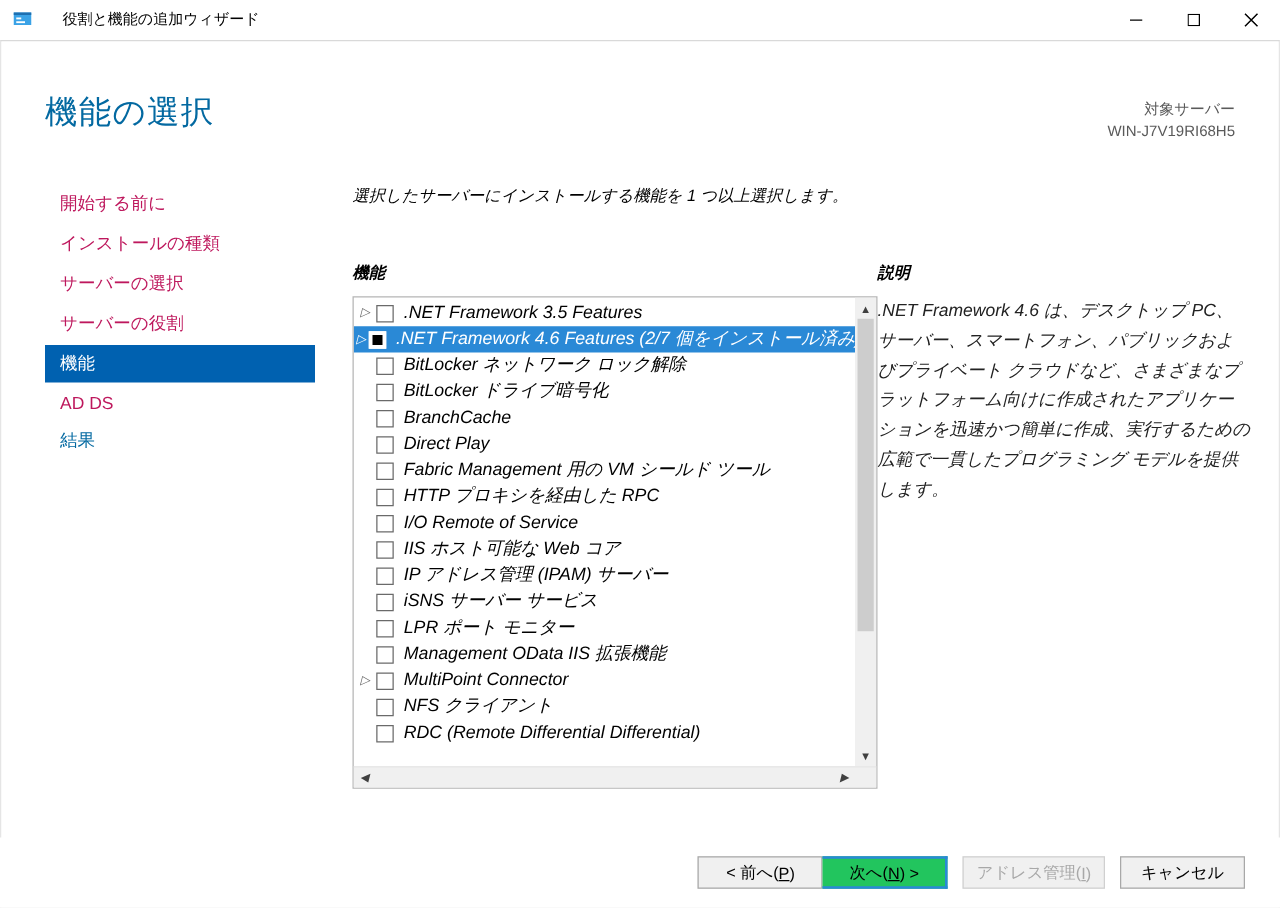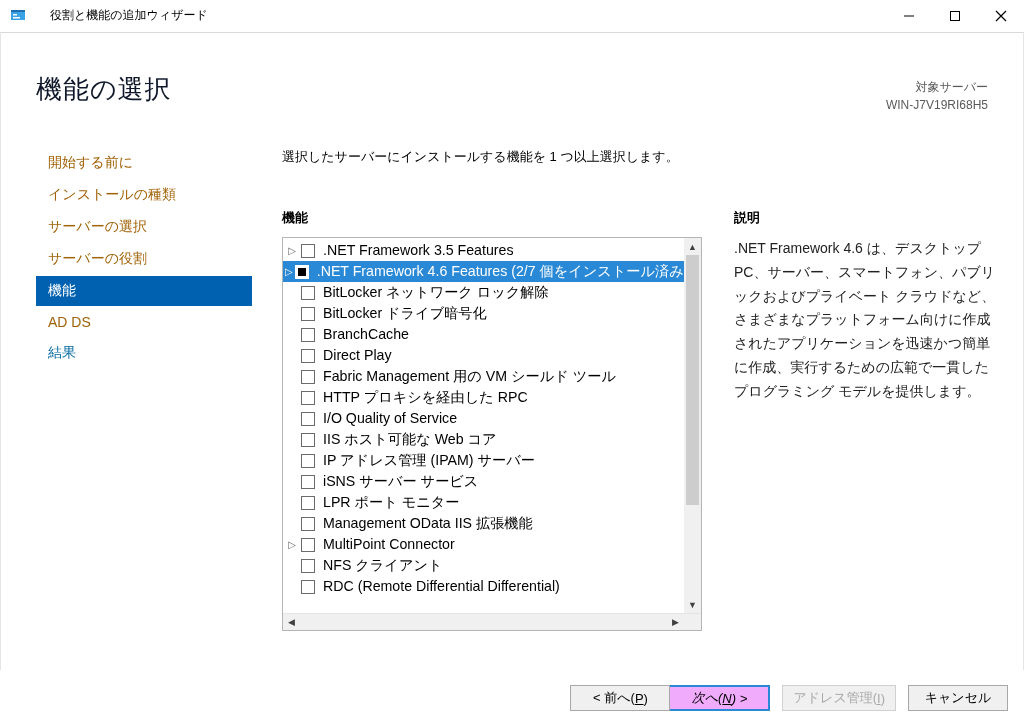--- a/index.html
+++ b/index.html
@@ -52,21 +52,21 @@
   .header-row {
     position: absolute;
     top: 48px; left: 0; right: 0;
     display: flex;
     align-items: flex-start;
     padding: 24px 36px 0 36px;
   }
   .page-title {
     font-size: 26px;
     font-weight: 300;
-    color: #0f172a;
+    color: #0369a1;
     letter-spacing: 1px;
   }
   .target-block {
     margin-left: auto;
     text-align: right;
     font-size: 12px;
     color: #5a5a5a;
     padding-top: 6px;
     line-height: 1.5;
   }
@@ -74,39 +74,39 @@
   
   .left-nav {
     position: absolute;
     top: 148px;
     left: 36px;
     width: 216px;
   }
   .left-nav .step {
     padding: 6px 12px;
     font-size: 14px;
-    color: #a16207;
+    color: #be185d;
     margin-bottom: 2px;
   }
   .left-nav .step.current {
     background: #0061b0;
     color: #fff;
   }
   .left-nav .step.disabled { color: #0369a1; }
 
   
   .main {
     position: absolute;
     top: 148px;
     left: 282px;
     right: 24px;
     bottom: 76px;
     display: grid;
     grid-template-columns: 420px 1fr;
-    column-gap: 32px;
+    font-style: italic;
   }
   .instruction {
     grid-column: 1 / span 2;
     font-size: 13px;
     margin-bottom: 24px;
   }
   .col-left, .col-right { display: flex; flex-direction: column; }
   .col-head {
     font-weight: 700;
     font-size: 13px;
@@ -219,37 +219,36 @@
   }
 
   
   .footer {
     position: absolute;
     left: 0; right: 0; bottom: 0;
     height: 56px;
     display: flex;
     align-items: center;
     justify-content: flex-end;
-    padding-right: 16px;
+    padding-right: 28px;
     gap: 12px;
     background: #fff;
   }
   .btn {
     min-width: 100px;
     height: 26px;
     border: 1px solid #a8a8a8;
     background: #f0f0f0;
     display: flex; align-items: center; justify-content: center;
     font-size: 13px;
     padding: 0 10px;
   }
   .btn.primary {
     border: 2px solid #2a89d6;
-    background: #f0abfc;
-    font-style: italic;
+    background: #22c55e;
   }
   .btn.disabled {
     color: #a8a8a8;
     border-color: #d0d0d0;
   }
   .btn .accel { text-decoration: underline; }
   .btn-group { display: flex; }
   .btn-group .btn + .btn { border-left: none; }
 
 </style>
@@ -350,21 +349,21 @@
               <span class="label">Fabric Management 用の VM シールド ツール</span>
             </div>
             <div class="tree-row">
               <span class="expander"></span>
               <span class="cb"></span>
               <span class="label">HTTP プロキシを経由した RPC</span>
             </div>
             <div class="tree-row">
               <span class="expander"></span>
               <span class="cb"></span>
-              <span class="label">I/O Quality of Service</span>
+              <span class="label">I/O Remote of Service</span>
             </div>
             <div class="tree-row">
               <span class="expander"></span>
               <span class="cb"></span>
               <span class="label">IIS ホスト可能な Web コア</span>
             </div>
             <div class="tree-row">
               <span class="expander"></span>
               <span class="cb"></span>
               <span class="label">IP アドレス管理 (IPAM) サーバー</span>

